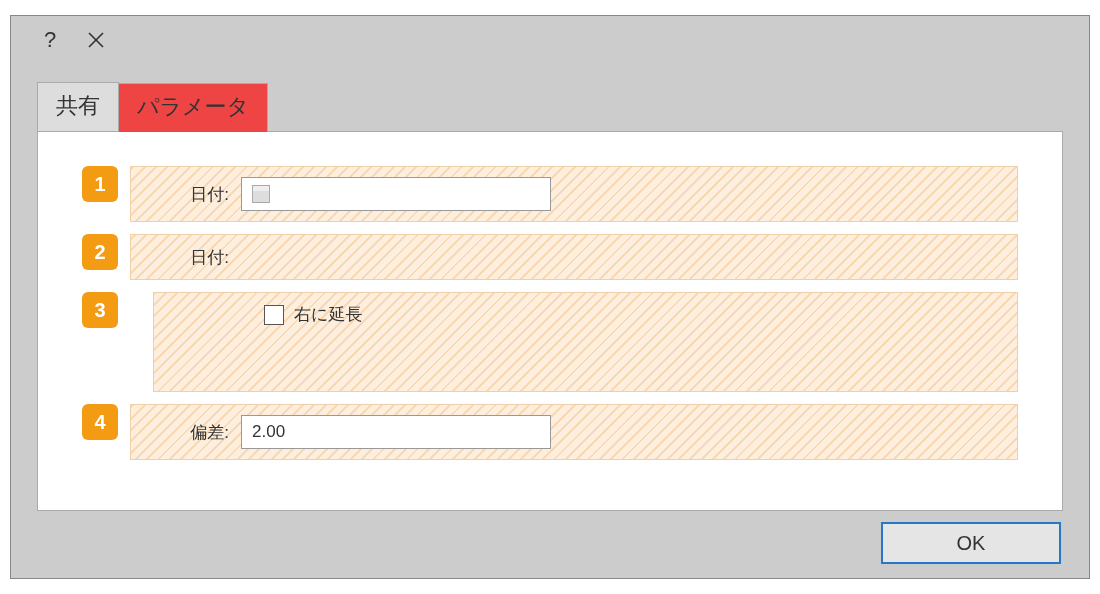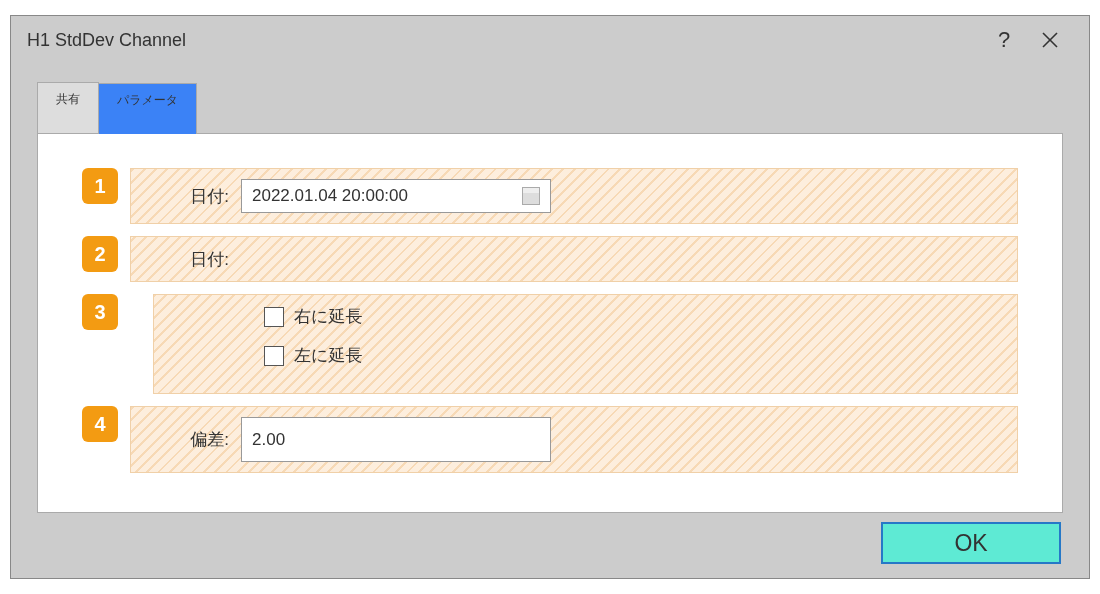--- a/index.html
+++ b/index.html
@@ -41,32 +41,32 @@
     }
     .titlebar .help-btn { font-size: 22px; }
     .titlebar .close-btn svg { width: 18px; height: 18px; }
     
     .tab-row {
       display: flex;
       padding-left: 26px;
       margin-top: 18px;
     }
     .tab {
-      padding: 8px 18px 25px 18px;
-      font-size: 12px;
+      padding: 8px 18px 10px 18px;
+      font-size: 22px;
       color: #333;
       border: 1px solid #aaa;
       border-bottom: none;
       background: #ddd;
       cursor: pointer;
       margin-right: -1px;
       position: relative;
     }
     .tab.active {
-      background: #3b82f6;
+      background: #ef4444;
       z-index: 2;
       top: 1px;
     }
     
     .content {
       margin: 0 26px;
       background: #fff;
       border: 1px solid #aaa;
       height: 380px;
       padding: 34px 44px;
@@ -128,21 +128,21 @@
     .date-input .val { flex: 1; }
     .date-input .cal-icon {
       width: 18px; height: 18px;
       border: 1px solid #aaa;
       background: linear-gradient(to bottom, #eee 30%, #ddd 30%, #ddd 100%);
       position: relative;
     }
     
     .text-input {
       width: 310px;
-      height: 45px;
+      height: 34px;
       border: 1px solid #999;
       background: #fff;
       padding: 0 10px;
       font-size: 17px;
       display: flex;
       align-items: center;
     }
     
     .checkbox-item { display: flex; align-items: center; font-size: 17px; }
     .checkbox-box {
@@ -158,39 +158,38 @@
       position: absolute;
       right: 28px;
       bottom: 14px;
       display: flex;
       gap: 16px;
     }
     .dlg-btn {
       width: 180px;
       height: 42px;
       border: 1px solid #888;
-      background: #5eead4;
-      font-size: 23px;
+      background: #e5e5e5;
+      font-size: 20px;
       cursor: pointer;
       display: flex;
       align-items: center;
       justify-content: center;
     }
     .dlg-btn.primary {
       border: 2px solid #2678c7;
       font-weight: 500;
     }
   </style>
 </head>
 <body>
 
 <div class="dialog-shadow">
   <div class="dialog">
     <div class="titlebar">
-      <div class="title">H1 StdDev Channel</div>
       <div class="btn help-btn">?</div>
       <div class="btn close-btn">
         <svg viewBox="0 0 18 18">
           <line x1="2" y1="2" x2="16" y2="16" stroke="#333" stroke-width="1.6"></line>
           <line x1="16" y1="2" x2="2" y2="16" stroke="#333" stroke-width="1.6"></line>
         </svg>
       </div>
     </div>
 
     <div class="tab-row">
@@ -200,21 +199,20 @@
 
     <div class="content">
 
       <div class="row-block">
         <div class="badge-col">
             <div class="badge">1</div>
           </div>
         <div class="hatched-col">
           <span class="field-label">日付:</span>
           <div class="date-input">
-            <span class="val">2022.01.04 20:00:00</span>
             <span class="cal-icon"></span>
           </div>
         </div>
       </div>
 
       <div class="row-block">
         <div class="badge-col">
             <div class="badge">2</div>
           </div>
         <div class="hatched-col">
@@ -228,27 +226,20 @@
           </div>
         <div class="hatched-col tall">
           <div class="inner-row">
             <span class="check-left-pad"></span>
             <div class="checkbox-item">
               <span class="checkbox-box"></span>
               <span>右に延長</span>
             </div>
             <span class="spacer-flex"></span>
           </div>
-          <div class="inner-row">
-            <span class="check-left-pad"></span>
-            <div class="checkbox-item">
-              <span class="checkbox-box"></span>
-              <span>左に延長</span>
-            </div>
-          </div>
         </div>
       </div>
 
       <div class="row-block">
         <div class="badge-col">
             <div class="badge">4</div>
           </div>
         <div class="hatched-col">
           <span class="field-label">偏差:</span>
           <div class="text-input">

